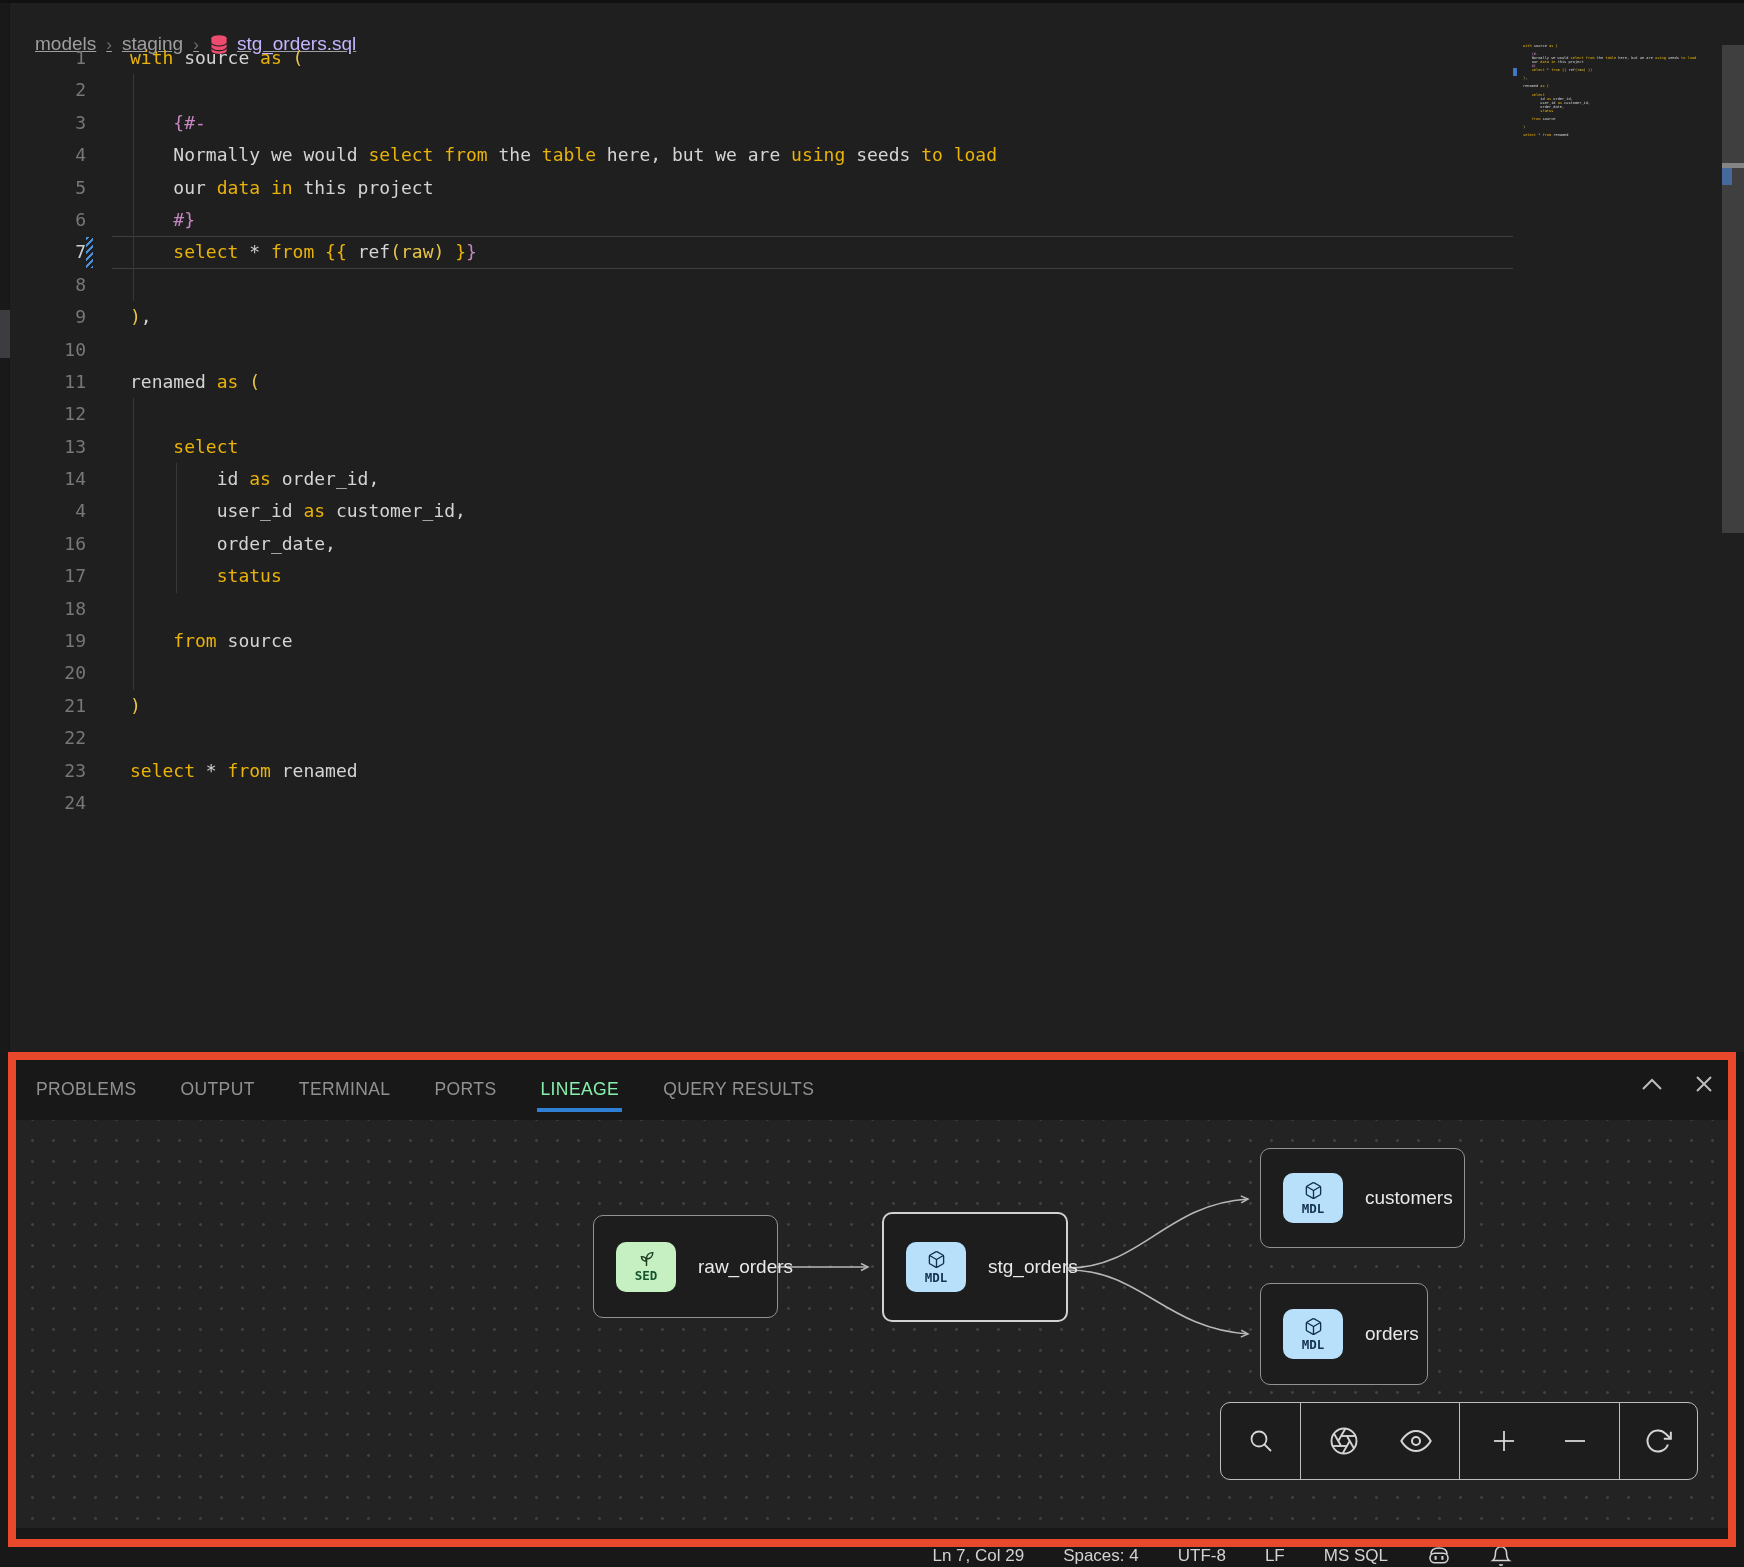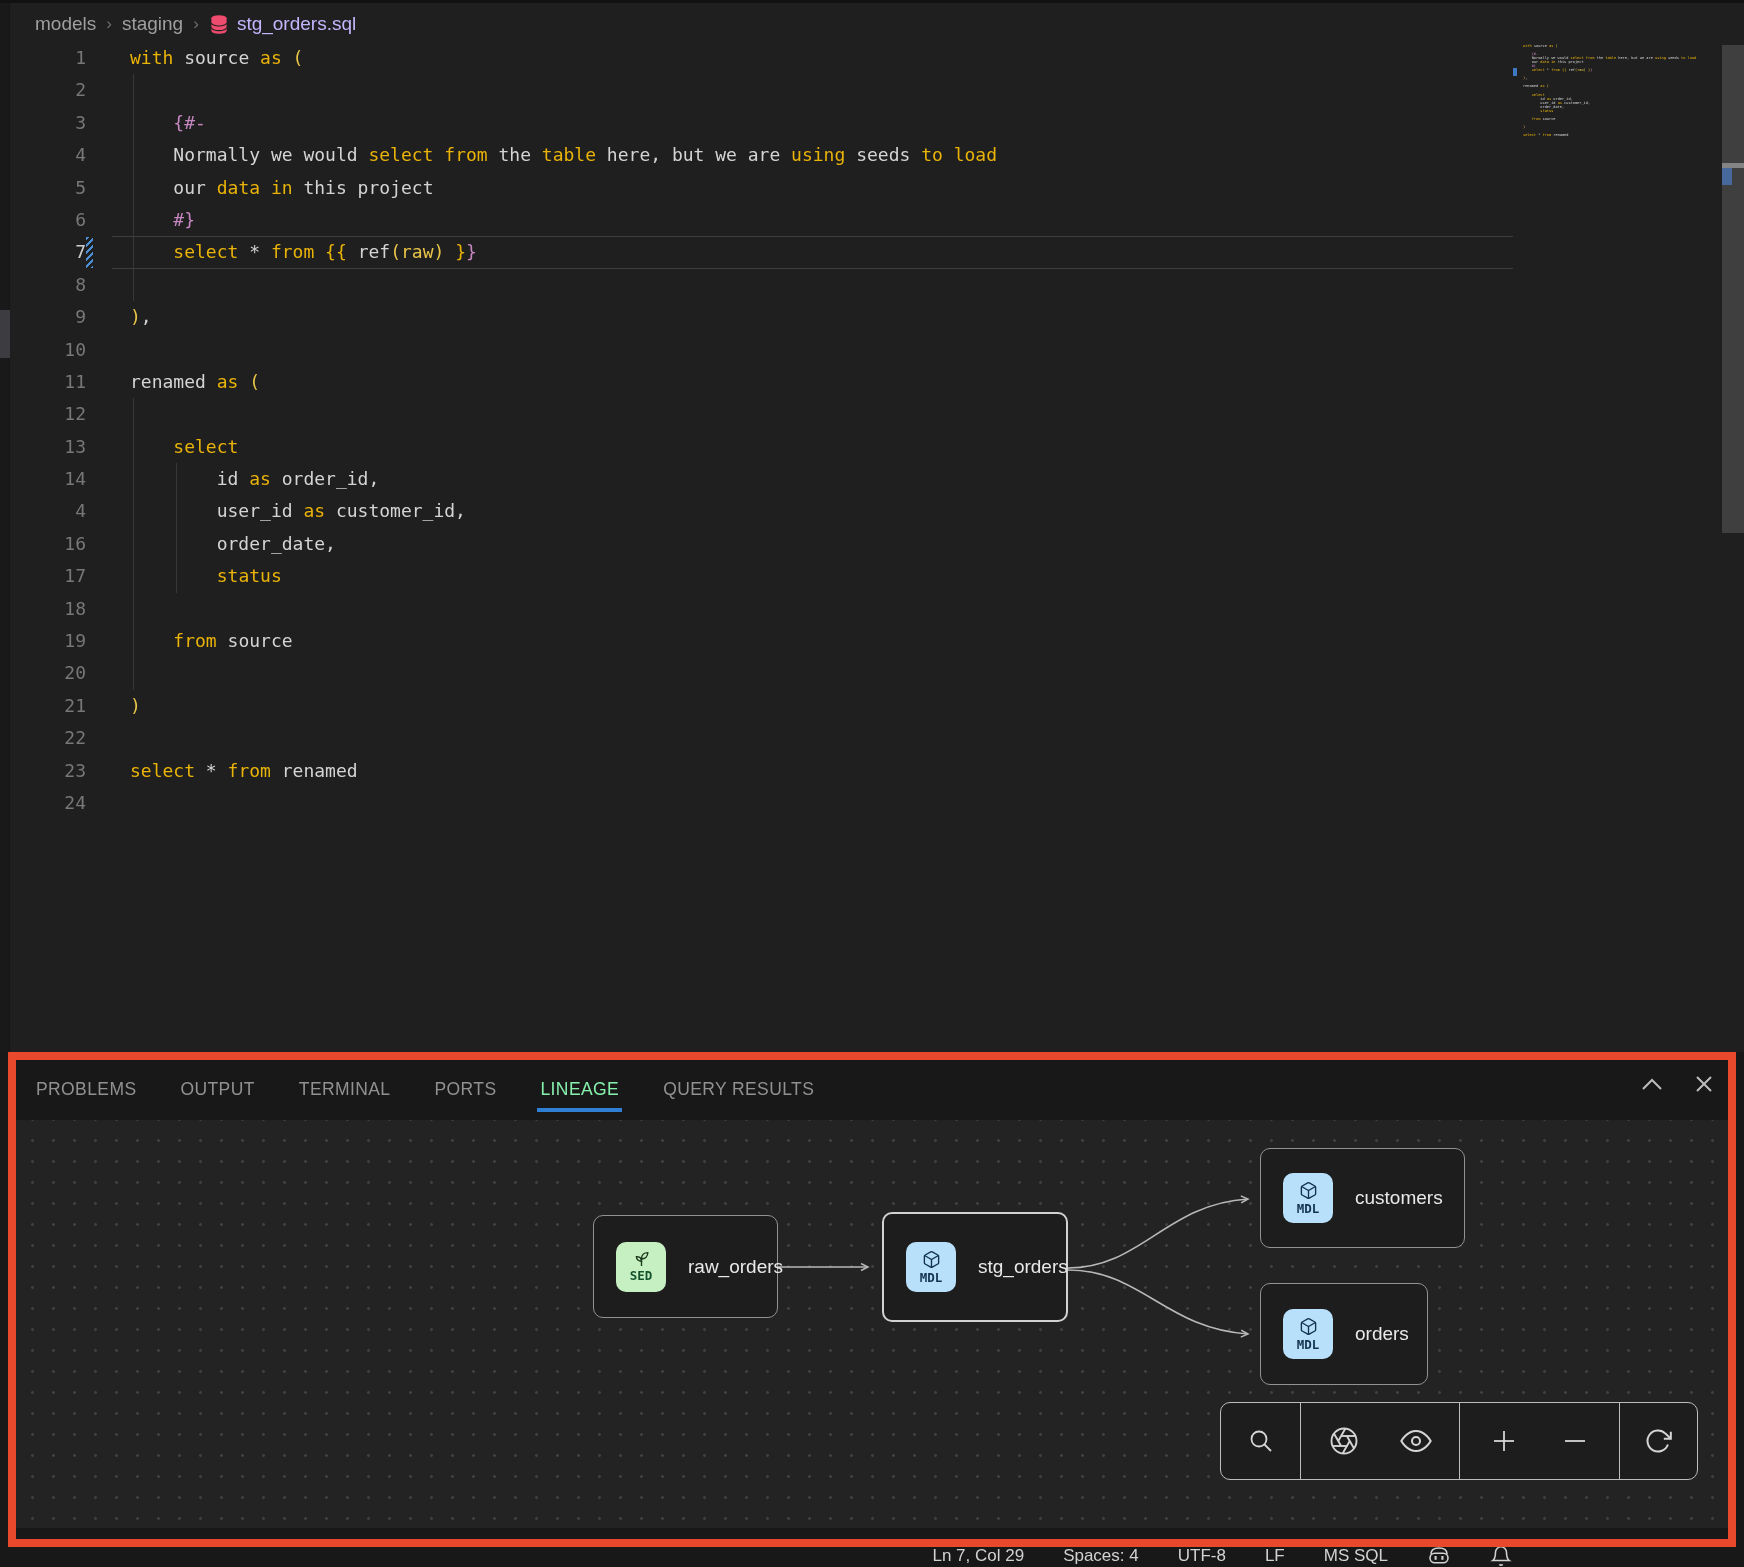--- a/index.html
+++ b/index.html
@@ -7,23 +7,23 @@
   #screen {
     position:relative; width:1744px; height:1567px;
     background:#1f1f1f; overflow:hidden;
     font-family:"Liberation Sans", sans-serif;
   }
   
   #top-edge { position:absolute; left:0; top:0; width:100%; height:3px; background:#111; }
   #left-strip { position:absolute; left:0; top:3px; width:10px; height:1049px; background:#191919; border-right:1px solid #151515; }
   #left-strip .grab { position:absolute; left:0; top:307px; width:10px; height:48px; background:#3c3c41; }
   #breadcrumb {
-    position:absolute; left:10px; top:3px; height:42px; right:0;
-    display:flex; align-items:center; gap:10px; padding-left:25px;
-    font-size:19px; color:#9f9f9f;
+    position:absolute; left:10px; top:13px; height:42px; right:0;
+    display:flex; align-items:flex-end; gap:10px; padding-left:25px;
+    font-size:19px; color:#9f9f9f;text-decoration:underline;
   }
   #breadcrumb .sep { color:#6f6f6f; font-size:17px; }
   #breadcrumb .file { color:#c4b5fd; display:flex; align-items:center; gap:8px; }
   
   #editor {
     position:absolute; left:10px; top:42px; width:1503px;
     font-family:"DejaVu Sans Mono", monospace; font-size:18px;
   }
   .code-row { position:relative; display:flex; height:32.4px; line-height:32.4px; }
   .code-row .ln { width:76px; text-align:right; color:#787878; flex:none; }
@@ -59,21 +59,21 @@
   #panel-actions { position:absolute; right:30px; top:22px; display:flex; gap:30px; align-items:center; }
   #panel-actions svg { display:block; }
   #canvas { position:absolute; left:16px; top:68px; width:1712px; height:408px; background:#232323;
     background-image:radial-gradient(circle,#414141 1.3px,transparent 1.5px);
     background-size:21px 21px; background-position:6px 10px; }
   
   .ln-node { position:absolute; background:#1d1d1d; border:1.5px solid #929292; border-radius:10px;
     display:flex; align-items:center; gap:22px; padding-left:22px; cursor:pointer; }
   .ln-node.selected { border-color:#d2d2d2; border-width:2px; }
   .ln-node .label { font-size:19px; color:#e9e9e9; }
-  .badge { width:50px; height:50px; border-radius:10px; display:flex; flex-direction:column;
+  .badge { width:60px; height:50px; border-radius:10px; display:flex; flex-direction:column;
     align-items:center; justify-content:center; flex:none; }
   .badge.seed  { background:#c6f0c2; color:#14532d; }
   .badge.model { background:#b9e0fa; color:#123250; }
   .badge .b-label { font-family:"DejaVu Sans Mono", monospace; font-size:12.5px; font-weight:bold; margin-top:1px; }
   #node-raw       { left:577px; top:95px;  width:185px; height:103px; }
   #node-stg       { left:866px; top:92px;  width:186px; height:110px; }
   #node-customers { left:1244px; top:28px; width:205px; height:100px; }
   #node-orders    { left:1244px; top:163px; width:168px; height:102px; }
   #edges { position:absolute; left:0; top:0; pointer-events:none; }
   

